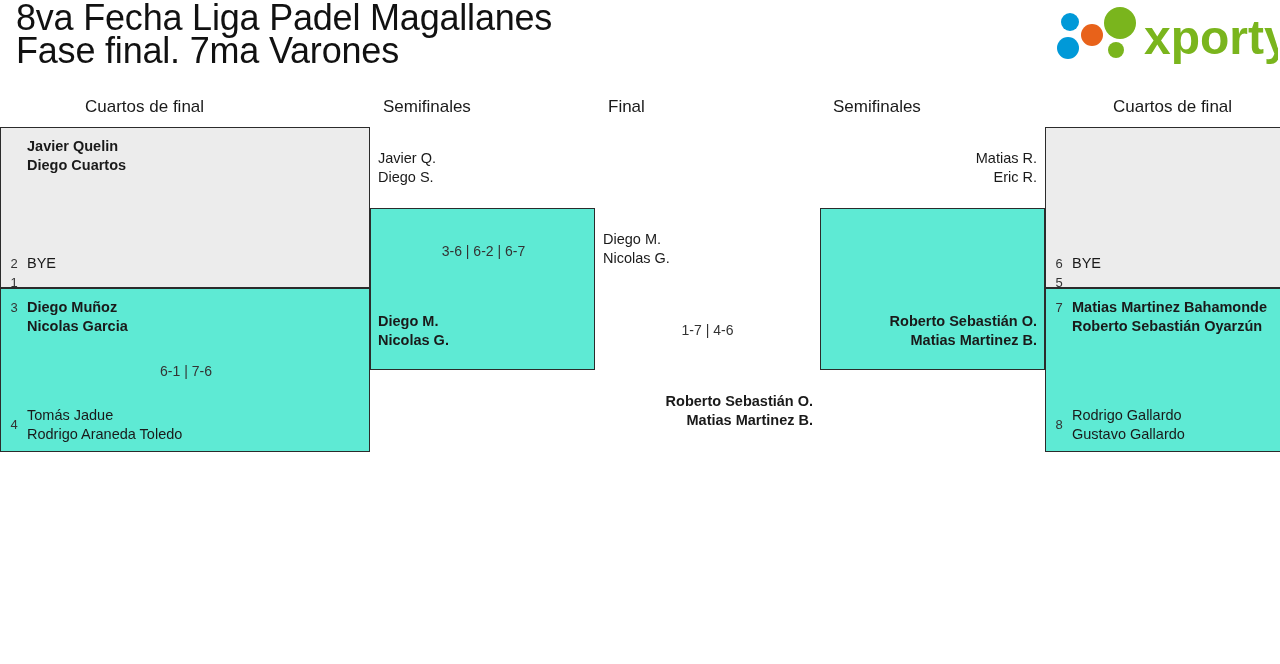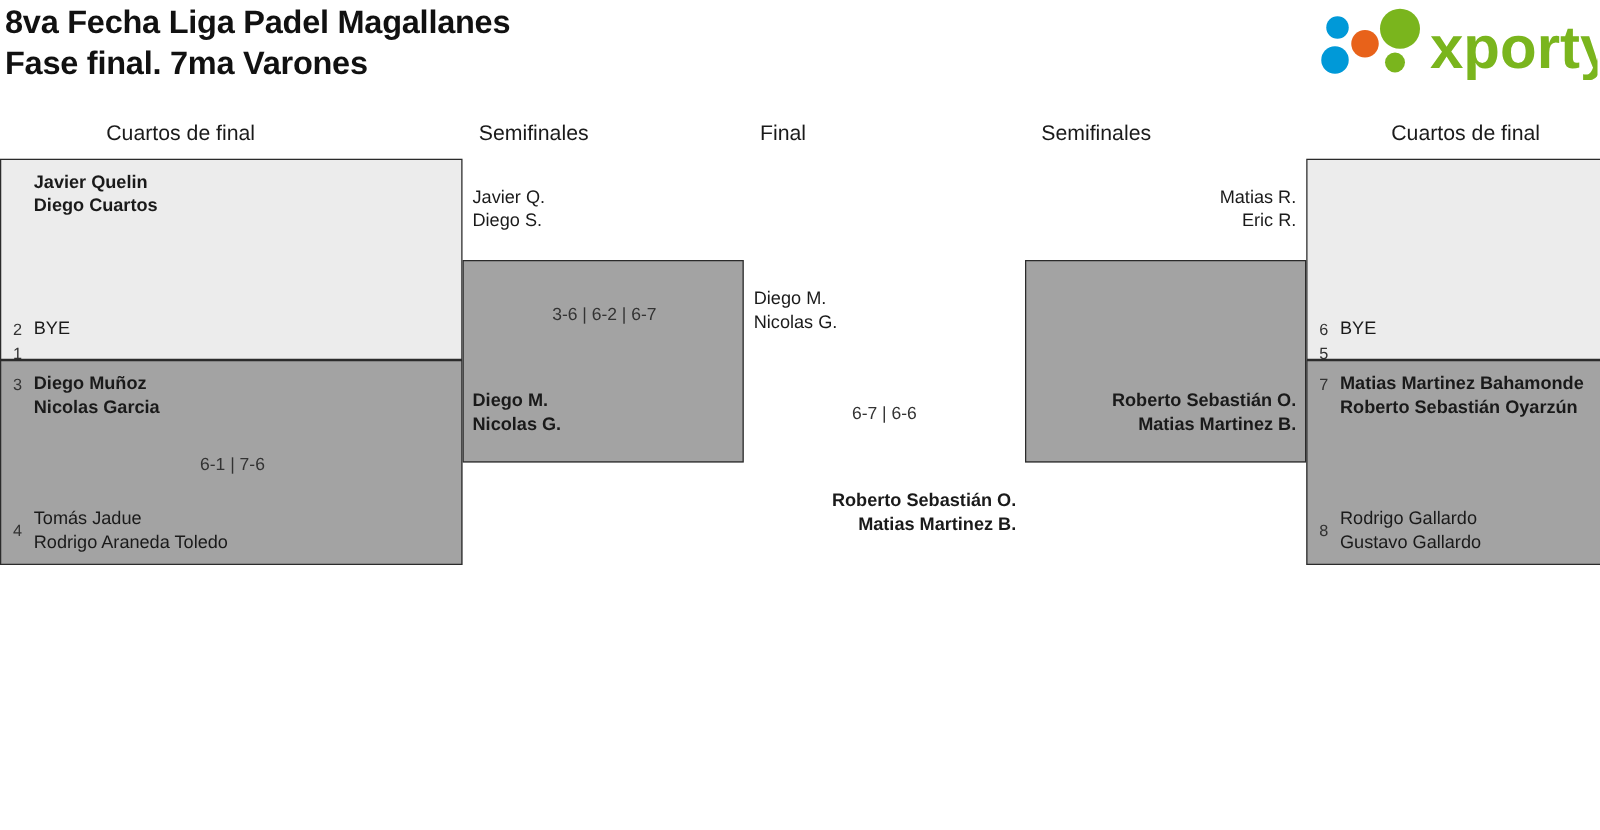--- a/index.html
+++ b/index.html
@@ -9,36 +9,36 @@
     background:#ffffff;
     font-family:"Liberation Sans","DejaVu Sans",sans-serif;
     color:#1a1a1a;
     overflow:hidden;
     position:relative;
   }
   #stage{position:absolute;left:0;top:0;width:1280px;height:664px;overflow:hidden;}
 
   
   .title{
-    position:absolute;left:4px;top:1px;width:700px;
-    font-size:26px;line-height:33px;font-weight:700;color:#111111;
+    position:absolute;left:16px;top:1px;width:700px;
+    font-size:36px;line-height:33px;font-weight:400;color:#111111;
     letter-spacing:-0.2px;white-space:pre-line;
   }
   .logo{position:absolute;left:1048px;top:6px;width:230px;height:58px;}
   .logo svg{display:block;}
 
   
   .round-head{
     position:absolute;top:97px;
     font-size:17px;line-height:20px;font-weight:400;color:#1a1a1a;
     white-space:nowrap;
   }
 
   
-  .mbox{position:absolute;box-sizing:border-box;border:1px solid #2b2b2b;background:#a3a3a3;}
+  .mbox{position:absolute;box-sizing:border-box;border:1px solid #2b2b2b;background:#5eead4;}
   .mbox.grey{background:#ececec;}
   .mbox.noborder{border:none;background:transparent;}
 
   
   .seed{
     position:absolute;font-size:13px;line-height:15px;color:#333333;
     width:22px;text-align:center;
   }
 
   
@@ -121,21 +121,21 @@
       <span class="ln">Diego M.</span>
       <span class="ln">Nicolas G.</span>
     </div>
   </div>
 
   <div class="team" style="left:603px;top:230px;">
     <span class="ln">Diego M.</span>
     <span class="ln">Nicolas G.</span>
   </div>
   <div class="mbox noborder" style="left:595px;top:288px;width:225px;height:162px;">
-    <div class="score" style="left:8px;top:33px;width:209px;">6-7 | 6-6</div>
+    <div class="score" style="left:8px;top:33px;width:209px;">1-7 | 4-6</div>
     <div class="team win right" style="left:0px;top:104px;width:218px;">
       <span class="ln">Roberto Sebastián O.</span>
       <span class="ln">Matias Martinez B.</span>
     </div>
   </div>
 
   <div class="team right" style="left:840px;top:149px;width:197px;">
     <span class="ln">Matias R.</span>
     <span class="ln">Eric R.</span>
   </div>

